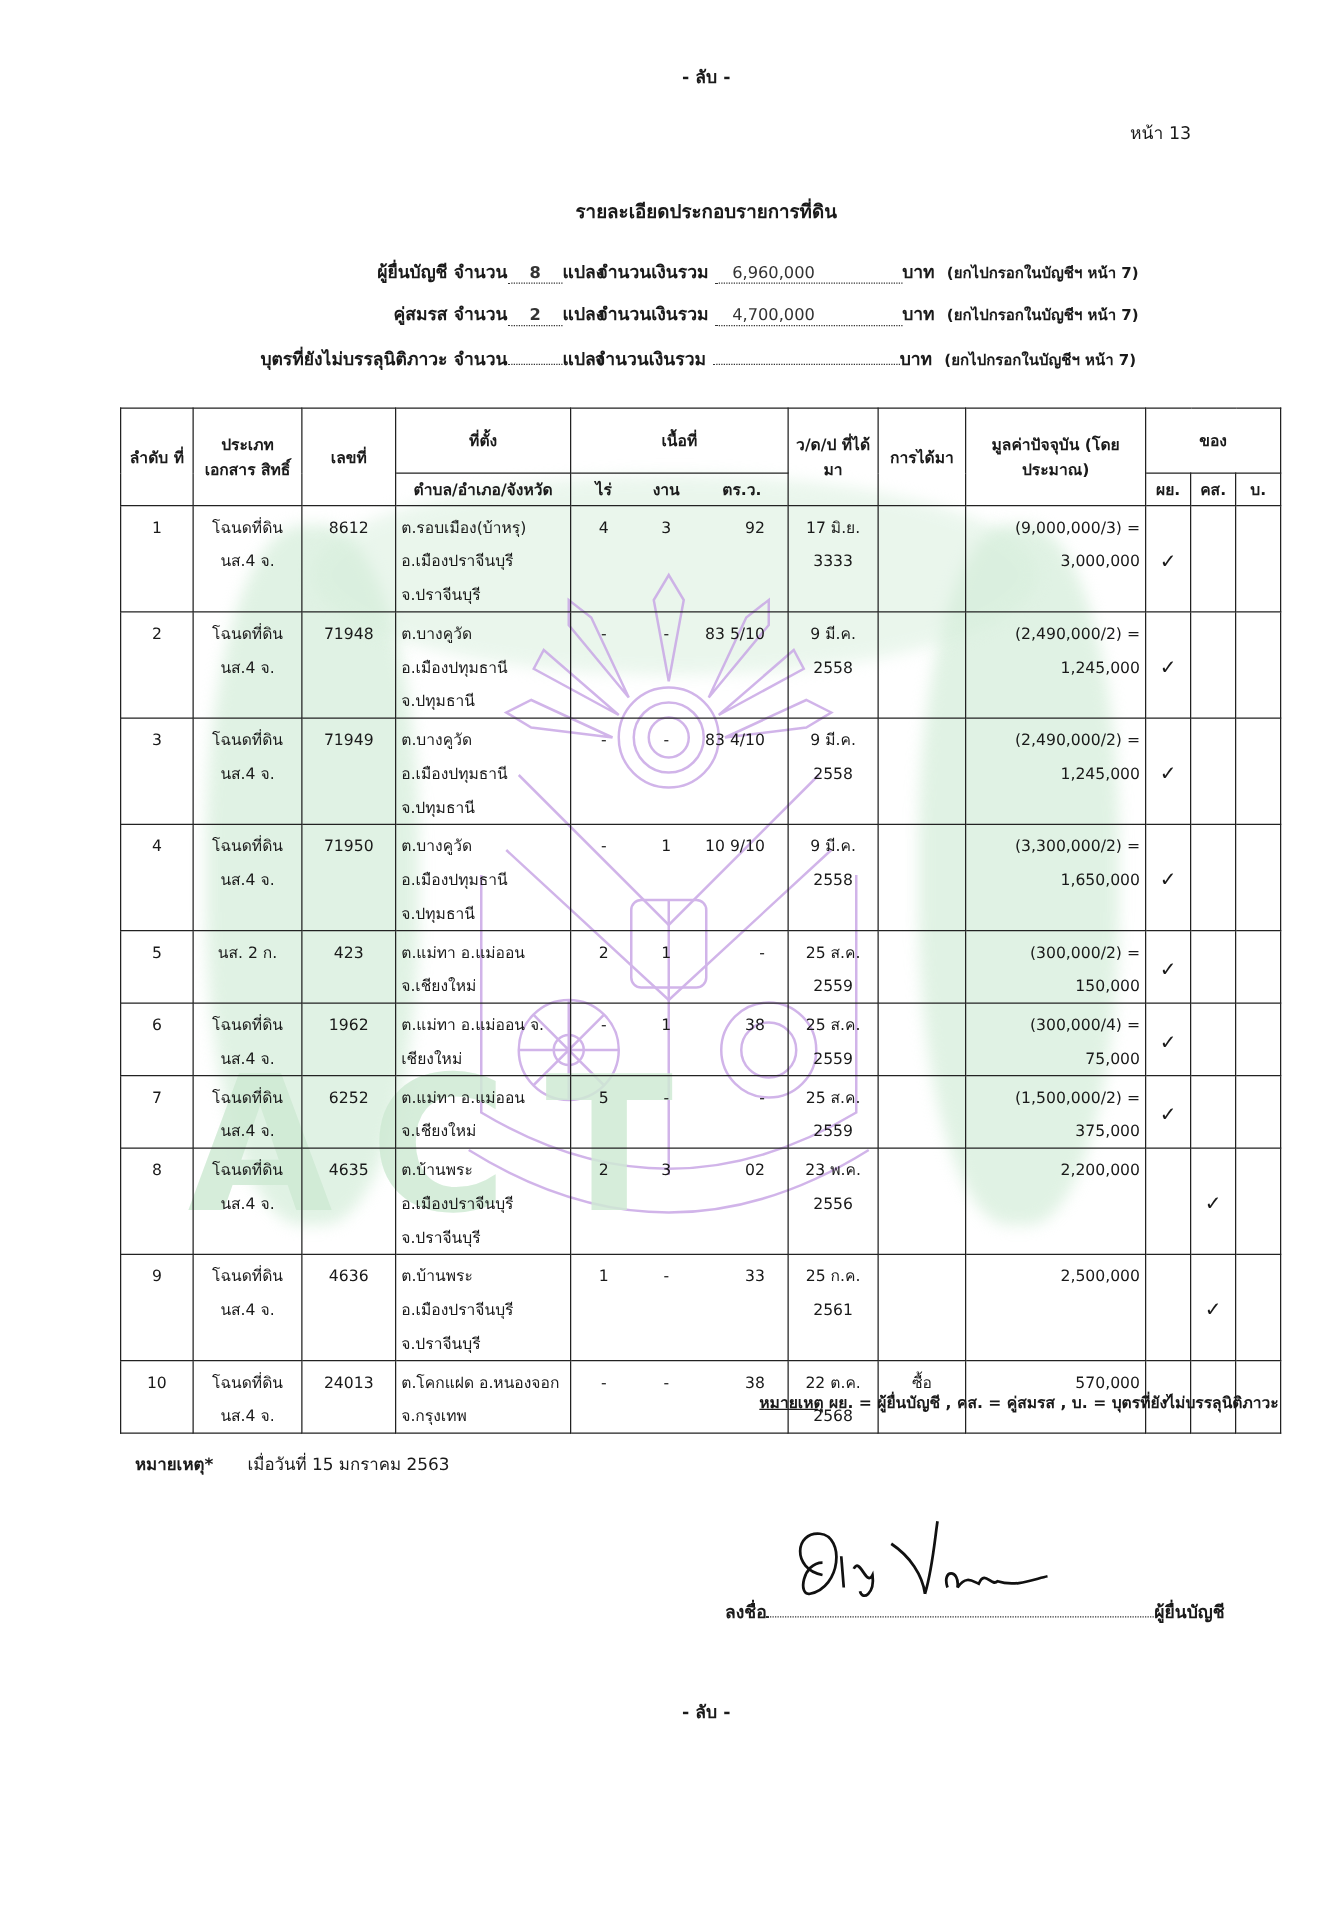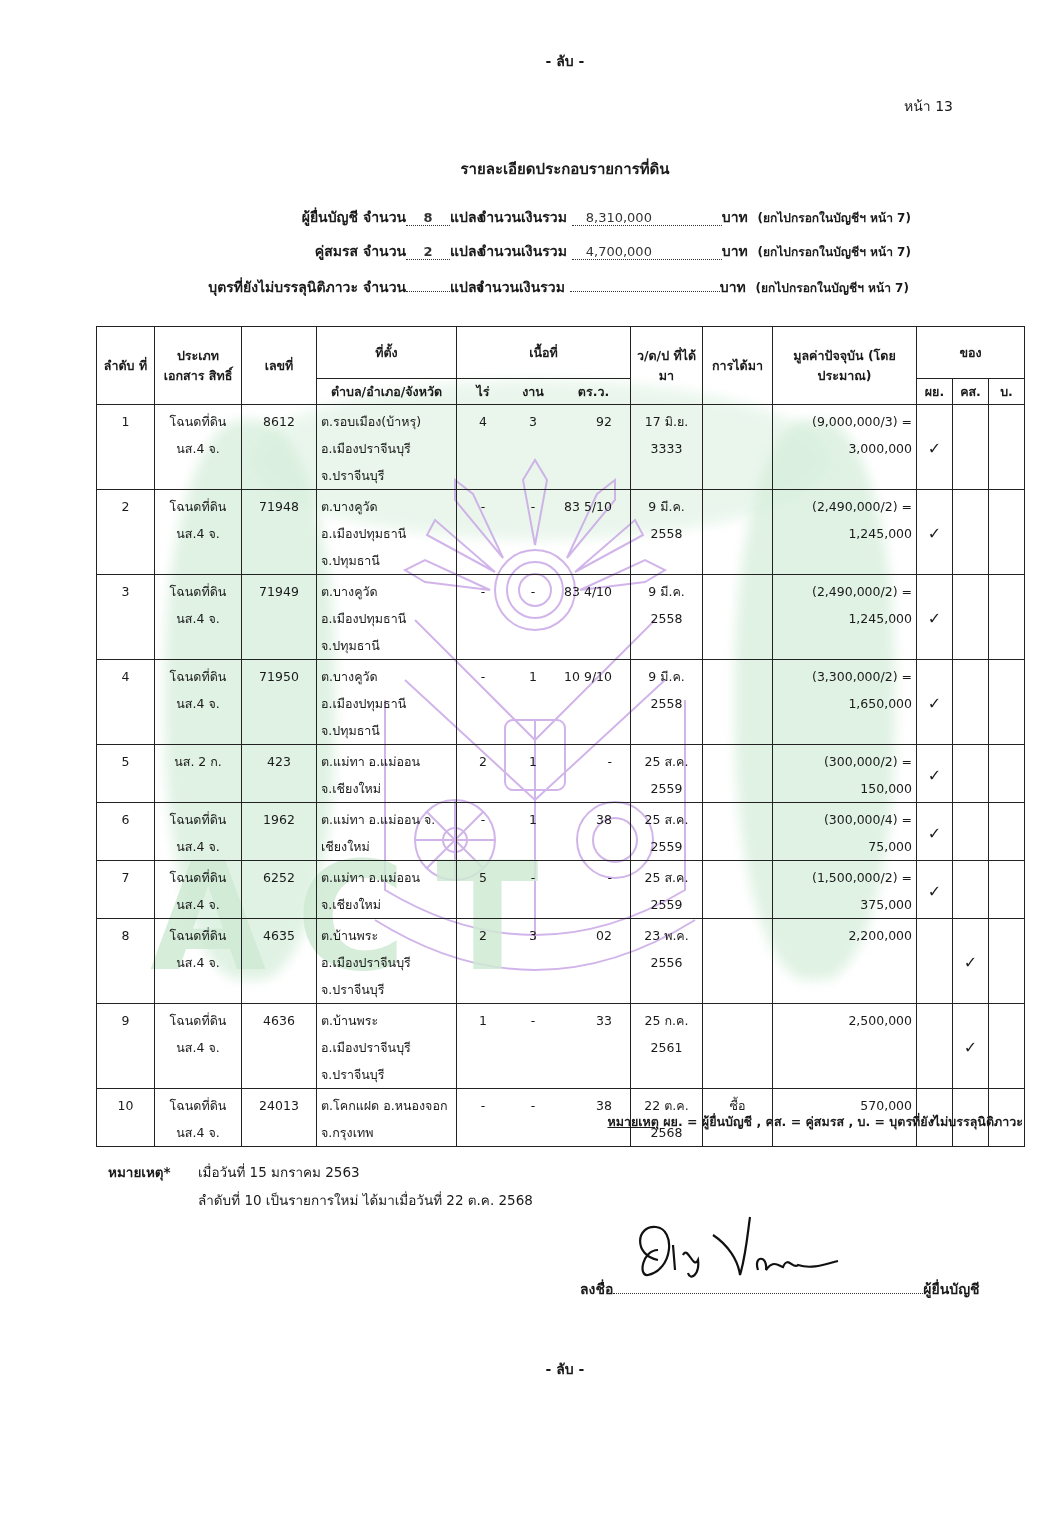--- a/index.html
+++ b/index.html
@@ -91,21 +91,21 @@
 <div class="abs secret" style="top:50px;">- ลับ -</div>
 <div class="abs page-no">หน้า 13</div>
 <div class="abs title">รายละเอียดประกอบรายการที่ดิน</div>
 
 <div>
   <div class="abs sum-label" style="right:705px;top:206px;font-size:14px;">ผู้ยื่นบัญชี</div>
   <div class="abs" style="left:363px;top:206px;font-size:14px;font-weight:bold;white-space:nowrap;">
     <span>จำนวน</span><span class="dots" style="width:44px;">8</span><span>แปลง</span>
   </div>
   <div class="abs" style="left:478px;top:206px;font-size:14px;font-weight:bold;white-space:nowrap;">
-    <span>จำนวนเงินรวม</span>&nbsp;<span class="dots" style="width:150px;text-align:left;padding-left:14px;box-sizing:border-box;font-weight:normal;">8,310,000</span><span>บาท</span>&nbsp;&nbsp;<span class="note-small">(ยกไปกรอกในบัญชีฯ หน้า 7)</span>
+    <span>จำนวนเงินรวม</span>&nbsp;<span class="dots" style="width:150px;text-align:left;padding-left:14px;box-sizing:border-box;font-weight:normal;">6,960,000</span><span>บาท</span>&nbsp;&nbsp;<span class="note-small">(ยกไปกรอกในบัญชีฯ หน้า 7)</span>
   </div>
 </div>
 <div>
   <div class="abs sum-label" style="right:705px;top:240px;font-size:14px;">คู่สมรส</div>
   <div class="abs" style="left:363px;top:240px;font-size:14px;font-weight:bold;white-space:nowrap;">
     <span>จำนวน</span><span class="dots" style="width:44px;">2</span><span>แปลง</span>
   </div>
   <div class="abs" style="left:478px;top:240px;font-size:14px;font-weight:bold;white-space:nowrap;">
     <span>จำนวนเงินรวม</span>&nbsp;<span class="dots" style="width:150px;text-align:left;padding-left:14px;box-sizing:border-box;font-weight:normal;">4,700,000</span><span>บาท</span>&nbsp;&nbsp;<span class="note-small">(ยกไปกรอกในบัญชีฯ หน้า 7)</span>
   </div>
@@ -534,21 +534,20 @@
       </tr>
     </tbody>
 </table>
 
 <div class="abs legend-line"><u>หมายเหตุ</u><span> ผย. = ผู้ยื่นบัญชี , คส. = คู่สมรส , บ. = บุตรที่ยังไม่บรรลุนิติภาวะ</span></div>
 
 <div class="abs remarks" style="width:860px;height:90px;">
   <div class="lbl">หมายเหตุ*</div>
   <div class="body">
     <div>เมื่อวันที่ 15 มกราคม 2563</div>
-    <div>ลำดับที่ 10 เป็นรายการใหม่ ได้มาเมื่อวันที่  22 ต.ค. 2568</div>
   </div>
 </div>
 
 <div class="abs sign">
   <span>ลงชื่อ</span>
   <span class="sigline"></span>
   <span>ผู้ยื่นบัญชี</span>
 </div>
 <svg class="abs" style="left:628px;top:1215px;" width="220" height="80" viewBox="0 0 220 80" fill="none" stroke="#111" stroke-width="2.2">
   <path d="M30,45 C5,40 8,10 28,12 C48,14 45,55 20,60 C10,62 14,35 30,35"></path>

